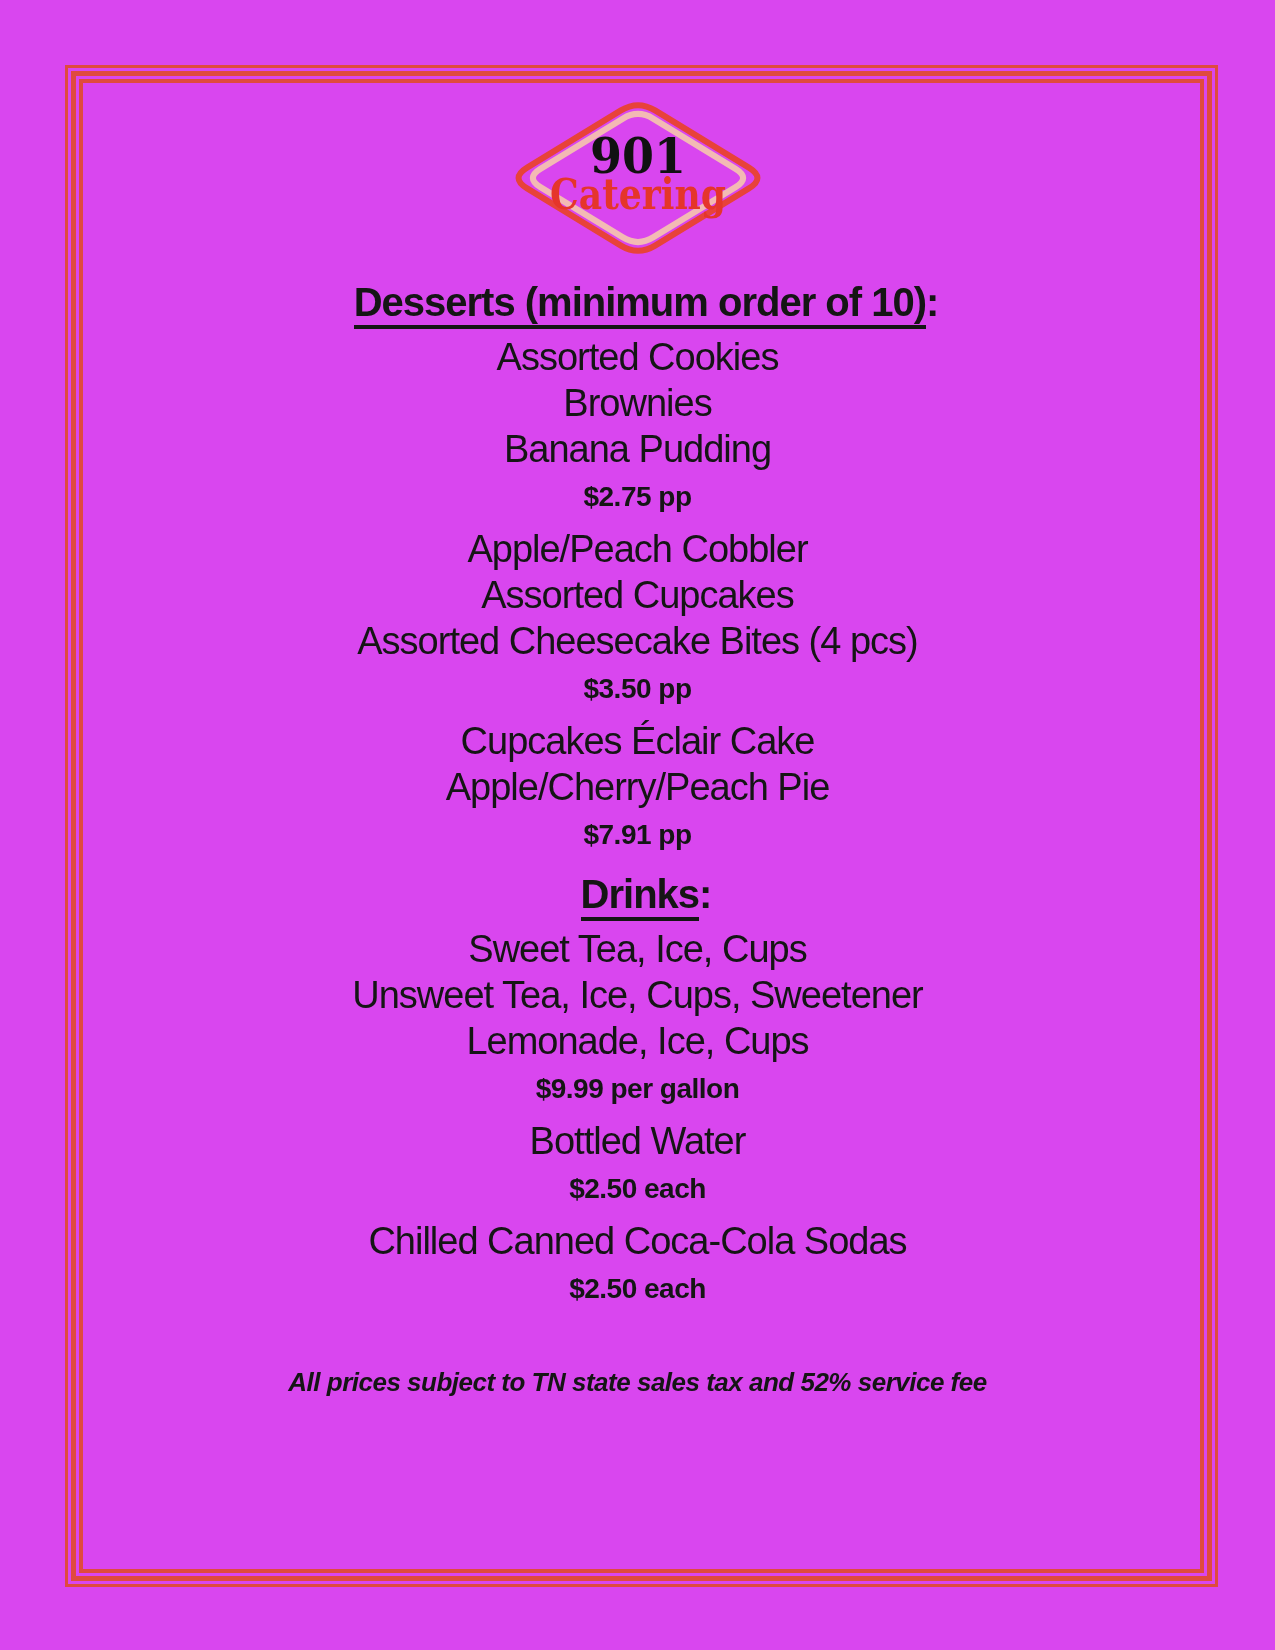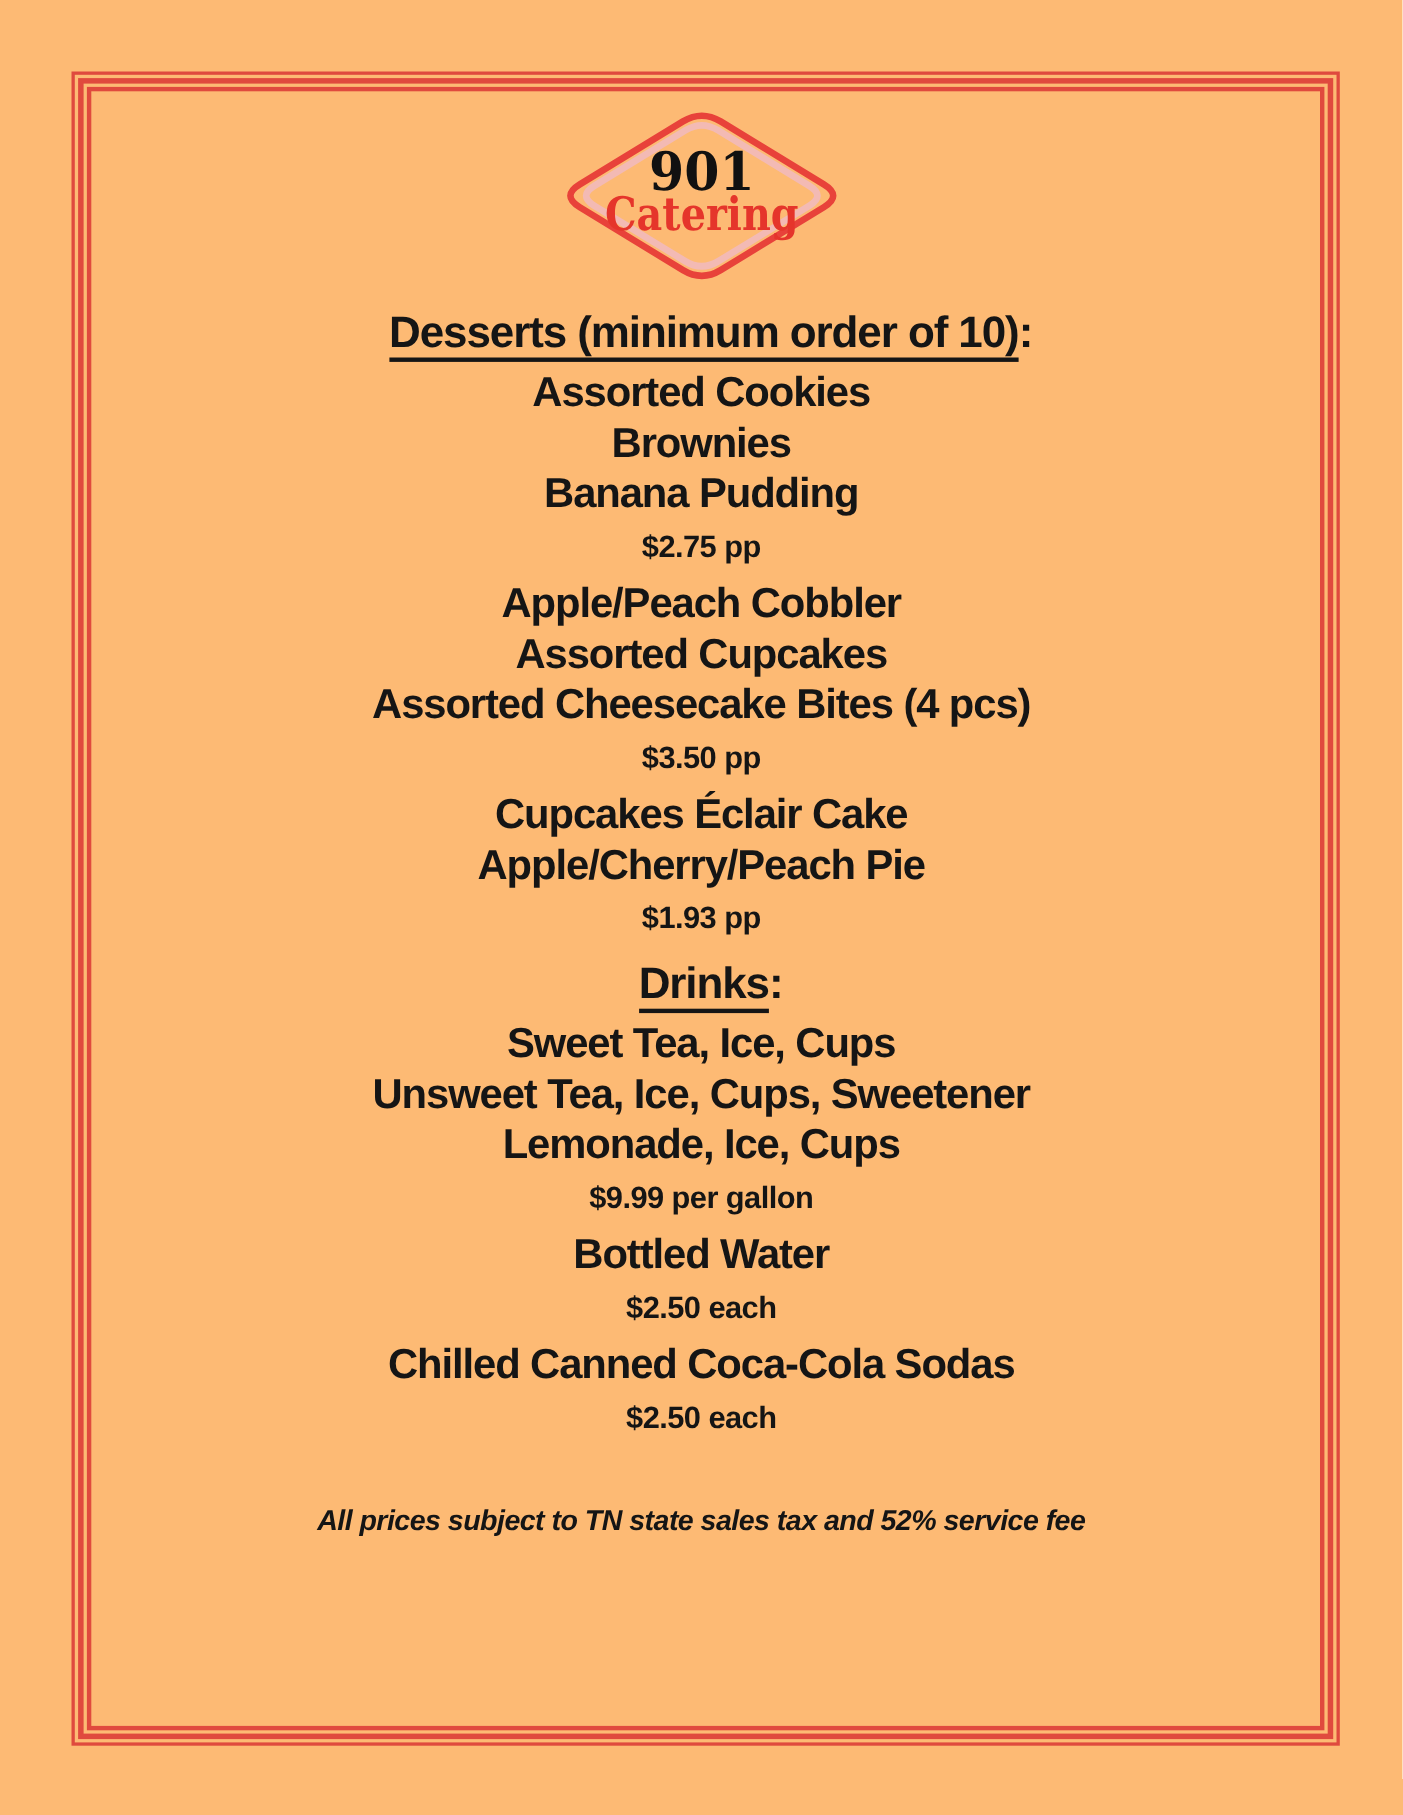--- a/index.html
+++ b/index.html
@@ -1,20 +1,20 @@
 <!DOCTYPE html>
 <html><head>
 <meta charset="utf-8">
 <style>
   html, body { margin: 0; padding: 0; background: #ffffff; }
   .page {
     position: relative;
     width: 1275px;
     height: 1650px;
-    background: #fdba74;
+    background: #d946ef;
     font-family: "Liberation Sans", sans-serif;
     overflow: hidden;
   }
   
   .frame-a {
     position: absolute;
     left: 65px; top: 65px; right: 57px; bottom: 63px;
     border: 3px solid #df4a3e;
     padding: 3px;
     box-sizing: border-box;
@@ -51,21 +51,21 @@
     padding-left: 17px;
   }
   .heading .hu {
     border-bottom: 4px solid #151515;
     padding-bottom: 1px;
   }
   .group { margin-top: 8px; }
   .line {
     font-size: 38px;
     line-height: 46px;
-    font-weight: 700;
+    font-weight: 400;
     letter-spacing: -1px;
   }
   .price {
     font-size: 28px;
     line-height: 42px;
     font-weight: 700;
     letter-spacing: -0.5px;
     margin-top: 4px;
   }
   .footer-note {
@@ -116,21 +116,21 @@
         </div>
         <div class="group">
           <div class="line">Apple/Peach Cobbler</div>
           <div class="line">Assorted Cupcakes</div>
           <div class="line">Assorted Cheesecake Bites (4 pcs)</div>
           <div class="line price">$3.50 pp</div>
         </div>
         <div class="group">
           <div class="line">Cupcakes Éclair Cake</div>
           <div class="line">Apple/Cherry/Peach Pie</div>
-          <div class="line price">$1.93 pp</div>
+          <div class="line price">$7.91 pp</div>
         </div>
         <div class="heading"><span class="hu">Drinks</span><span>:</span></div>
         <div class="group">
           <div class="line">Sweet Tea, Ice, Cups</div>
           <div class="line">Unsweet Tea, Ice, Cups, Sweetener</div>
           <div class="line">Lemonade, Ice, Cups</div>
           <div class="line price">$9.99 per gallon</div>
         </div>
         <div class="group">
           <div class="line">Bottled Water</div>

